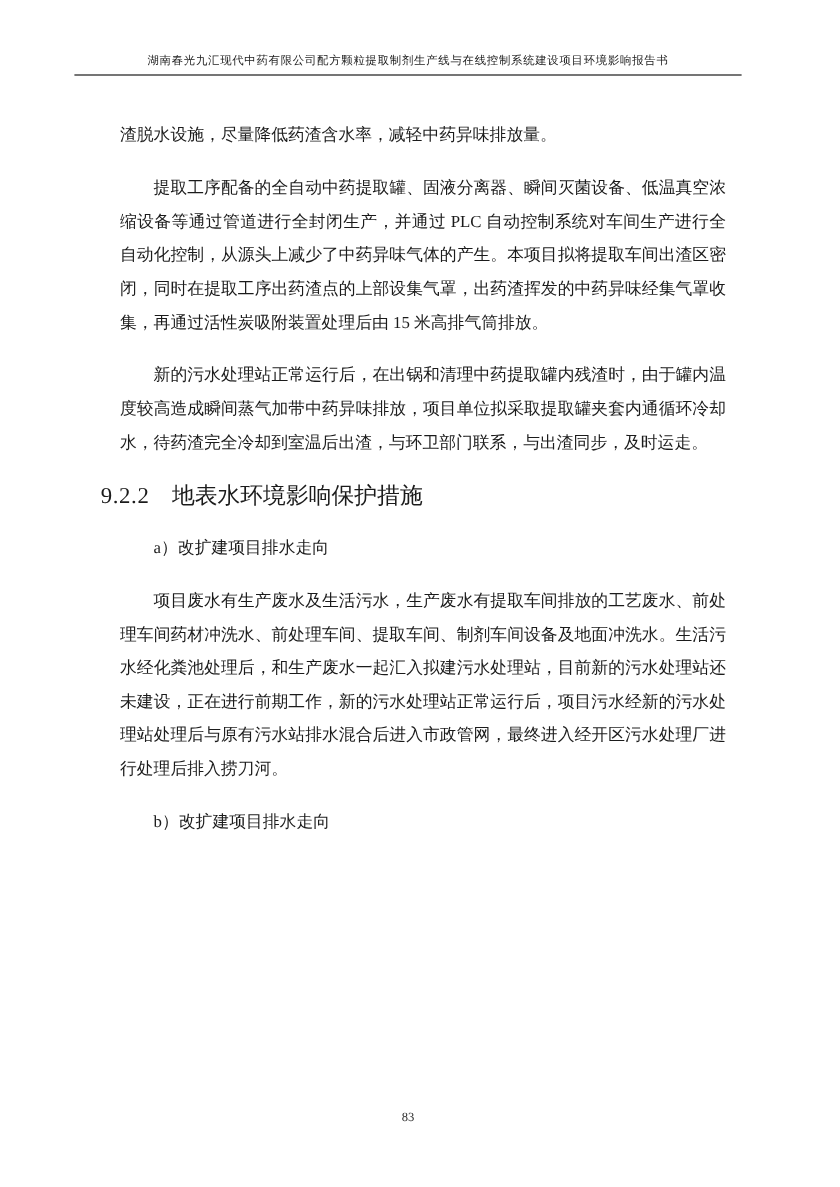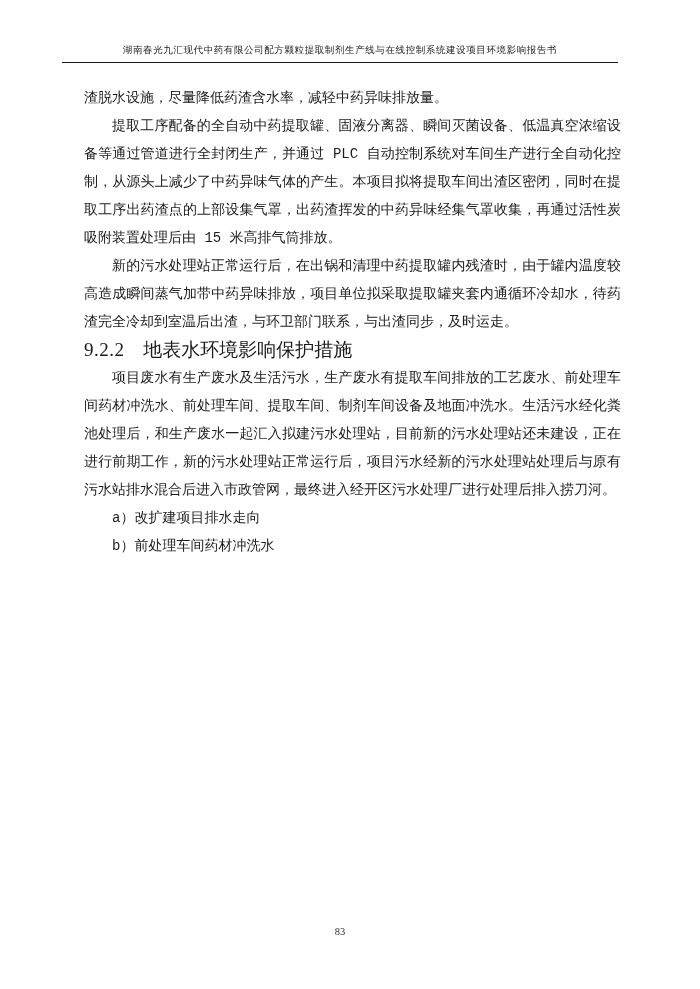--- a/index.html
+++ b/index.html
@@ -38,25 +38,24 @@
     position: absolute;
     top: 84px;
     left: 84px;
     width: 537px;
     font-size: 14px;
     line-height: 28px;
     text-align: justify;
     text-justify: inter-ideograph;
   }
   .content p {
-    margin: 0;
+    margin: 16px;
   }
   .indent {
     text-indent: 2em;
-    font-family: Liberation Mono, monospace;
   }
   .section-heading {
     margin: 0;
     font-size: 19px;
     font-weight: normal;
     line-height: 28px;
     text-align: left;
   }
   .heading-number {
     margin-right: 14px;
@@ -86,22 +85,22 @@
   </div>
 
   <div class="content">
     <p class="para">渣脱水设施，尽量降低药渣含水率，减轻中药异味排放量。</p>
     <p class="para indent">提取工序配备的全自动中药提取罐、固液分离器、瞬间灭菌设备、低温真空浓缩设备等通过管道进行全封闭生产，并通过 PLC 自动控制系统对车间生产进行全自动化控制，从源头上减少了中药异味气体的产生。本项目拟将提取车间出渣区密闭，同时在提取工序出药渣点的上部设集气罩，出药渣挥发的中药异味经集气罩收集，再通过活性炭吸附装置处理后由 15 米高排气筒排放。</p>
     <p class="para indent">新的污水处理站正常运行后，在出锅和清理中药提取罐内残渣时，由于罐内温度较高造成瞬间蒸气加带中药异味排放，项目单位拟采取提取罐夹套内通循环冷却水，待药渣完全冷却到室温后出渣，与环卫部门联系，与出渣同步，及时运走。</p>
     <h2 class="section-heading">
       <span class="heading-number">9.2.2</span>
       <span class="heading-title">地表水环境影响保护措施</span>
     </h2>
+    <p class="para indent">a）改扩建项目排水走向</p>
     <p class="para indent">项目废水有生产废水及生活污水，生产废水有提取车间排放的工艺废水、前处理车间药材冲洗水、前处理车间、提取车间、制剂车间设备及地面冲洗水。生活污水经化粪池处理后，和生产废水一起汇入拟建污水处理站，目前新的污水处理站还未建设，正在进行前期工作，新的污水处理站正常运行后，项目污水经新的污水处理站处理后与原有污水站排水混合后进入市政管网，最终进入经开区污水处理厂进行处理后排入捞刀河。</p>
-    <p class="para indent">a）改扩建项目排水走向</p>
-    <p class="para indent">b）前处理车间药材冲洗水</p>
+    <p class="para indent">b）改扩建项目排水走向</p>
   </div>
 
   <div class="footer">
     <span class="page-number">83</span>
   </div>
 
 </div>
 
 </body></html>

